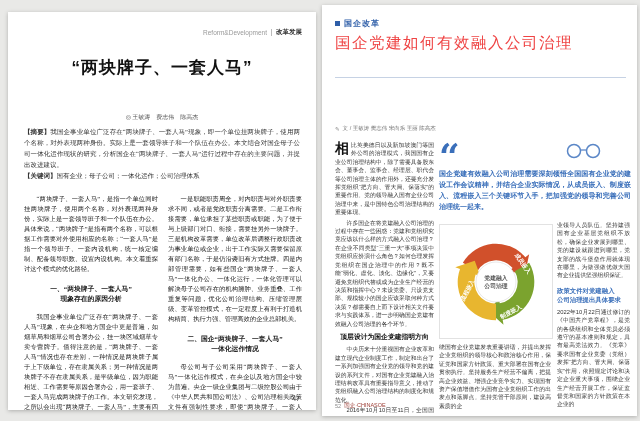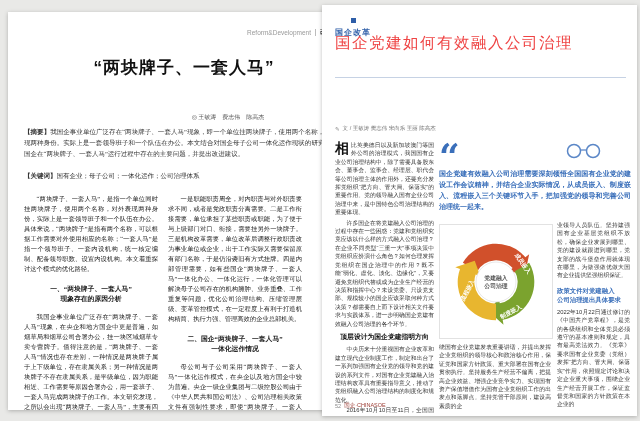--- a/index.html
+++ b/index.html
@@ -1,19 +1,19 @@
 <!DOCTYPE html>
 <html><head>
 <meta charset="utf-8">
 <style>
   html,body{margin:0;padding:0;}
   .canvas{position:relative;width:640px;height:421px;background:#e9e9e7;overflow:hidden;
           font-family:"Liberation Sans","DejaVu Sans",sans-serif;color:#222;}
   .page{position:absolute;background:#ffffff;box-shadow:0 1px 4px rgba(0,0,0,.25);overflow:hidden;}
-  .page-left{left:8px;top:12px;width:308px;height:398px;padding-left:44px;}
+  .page-left{left:8px;top:12px;width:308px;height:398px;}
   .page-right{left:322px;top:5px;width:315px;height:411px;}
 
   
   .lp-header{position:absolute;top:16px;right:14px;font-size:6.5px;color:#999;display:flex;align-items:center;gap:4px;}
   .lp-header .cn{color:#333;font-weight:bold;}
   .lp-header .bar{display:inline-block;width:1px;height:7px;background:#bbb;}
   .lp-title{position:absolute;left:0;width:100%;text-align:center;font-weight:bold;color:#111;
             font-size:17px;letter-spacing:1px;}
   .lp-title.t1{top:44px;}
   .lp-title.t2{top:70px;}
@@ -27,21 +27,21 @@
            font-family:"Liberation Serif","DejaVu Serif",serif;}
   .lp-col{width:134px;font-size:6.3px;line-height:10px;text-align:justify;color:#222;}
   .lp-col p{margin:0;text-indent:2em;}
   .lp-h{font-weight:bold;text-align:center;text-indent:0 !important;font-size:6.8px;line-height:10px;
         margin:8px 0 8px 0 !important;}
   .lp-h.first{margin-top:10px !important;}
   .lp-h2line{margin:0 !important;text-indent:0 !important;font-weight:bold;text-align:center;font-size:6.8px;}
   .lp-pagenum{position:absolute;right:16px;bottom:8px;font-size:7px;color:#444;}
 
   
-  .rp-tag{position:absolute;left:13px;top:13px;display:flex;align-items:center;gap:4px;flex-direction:column;}
+  .rp-tag{position:absolute;left:13px;top:13px;display:flex;align-items:center;gap:4px;}
   .rp-tag .sq{width:5px;height:5px;}
   .rp-tag .txt{font-size:8px;font-weight:bold;letter-spacing:1px;}
   .rp-title{position:absolute;left:13px;top:28px;font-size:15.5px;font-weight:400;color:#ef4444;letter-spacing:1.5px;}
   .rp-rule{position:absolute;left:13px;top:72px;width:291px;height:1px;background:#c6d2e4;}
   .rp-byline{position:absolute;left:13px;top:120px;font-size:5.5px;color:#777;display:flex;align-items:center;gap:3px;}
   .rp-col1{position:absolute;left:13px;top:136px;width:99px;font-size:5.8px;line-height:8.4px;
            text-align:justify;color:#333;}
   .rp-col1 p{margin:0 0 2px 0;text-indent:2em;}
   .rp-col1 p.nofirst{text-indent:0;}
   .rp-dropcap{float:left;font-size:14px;line-height:15px;font-weight:bold;color:#111;margin-right:2px;}

